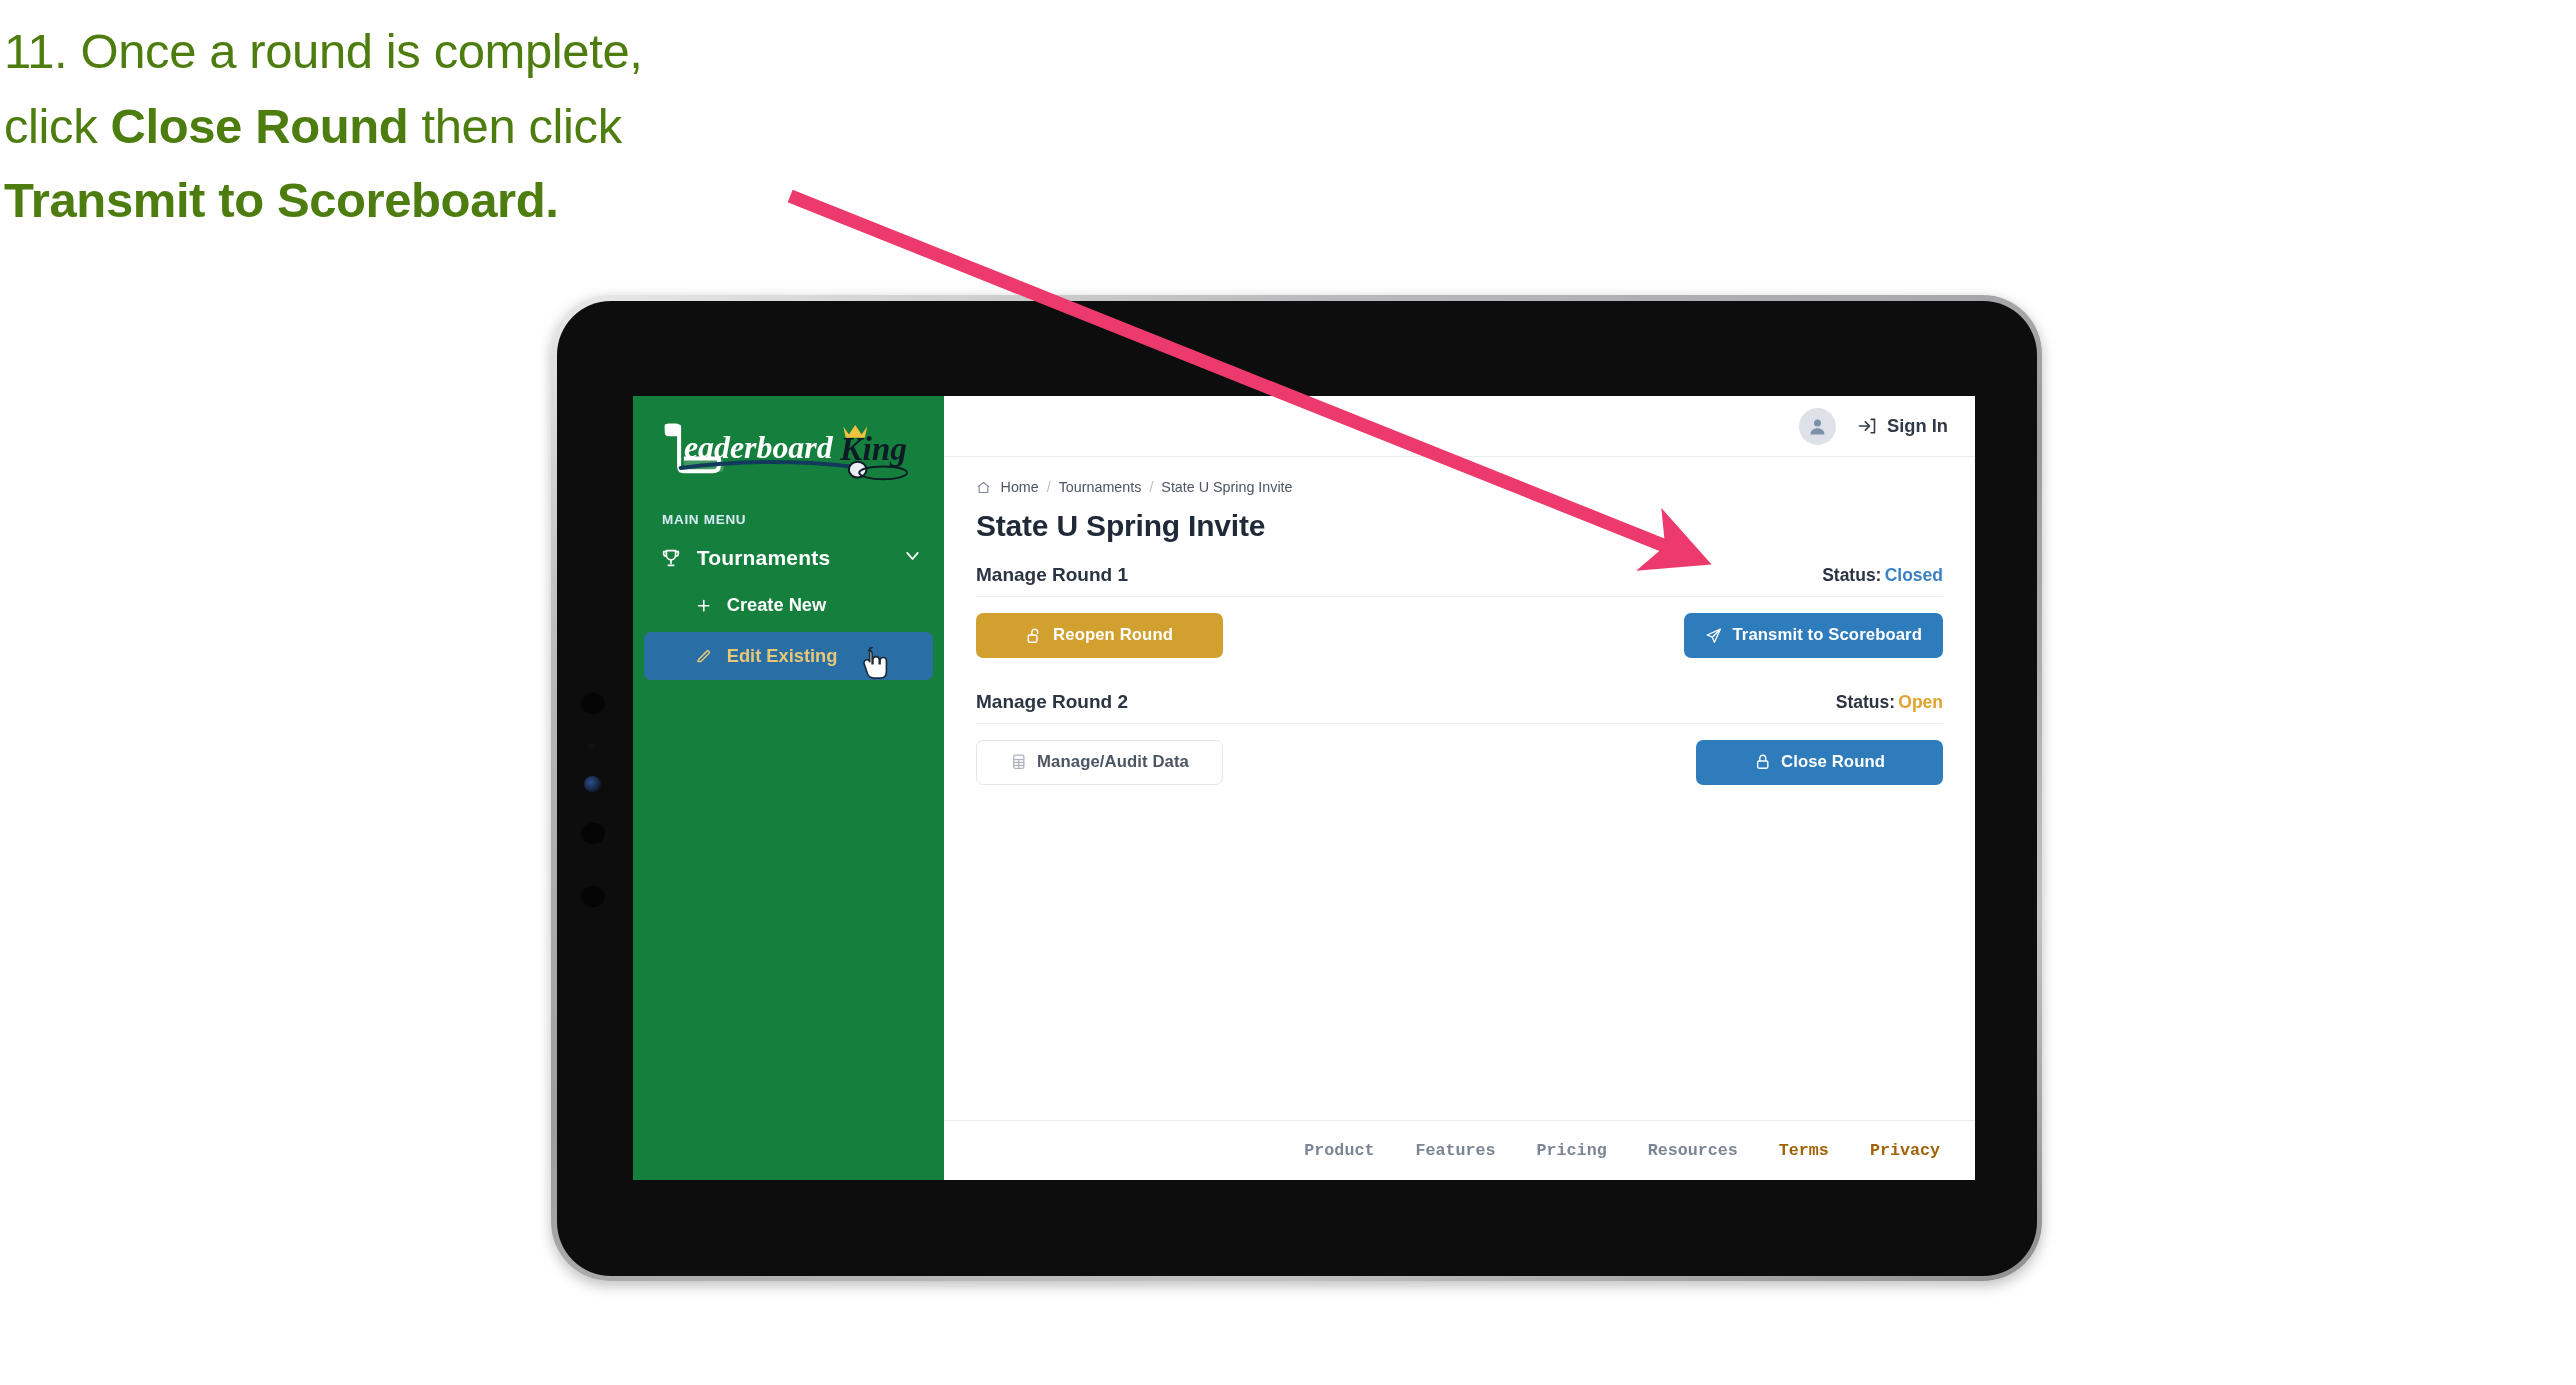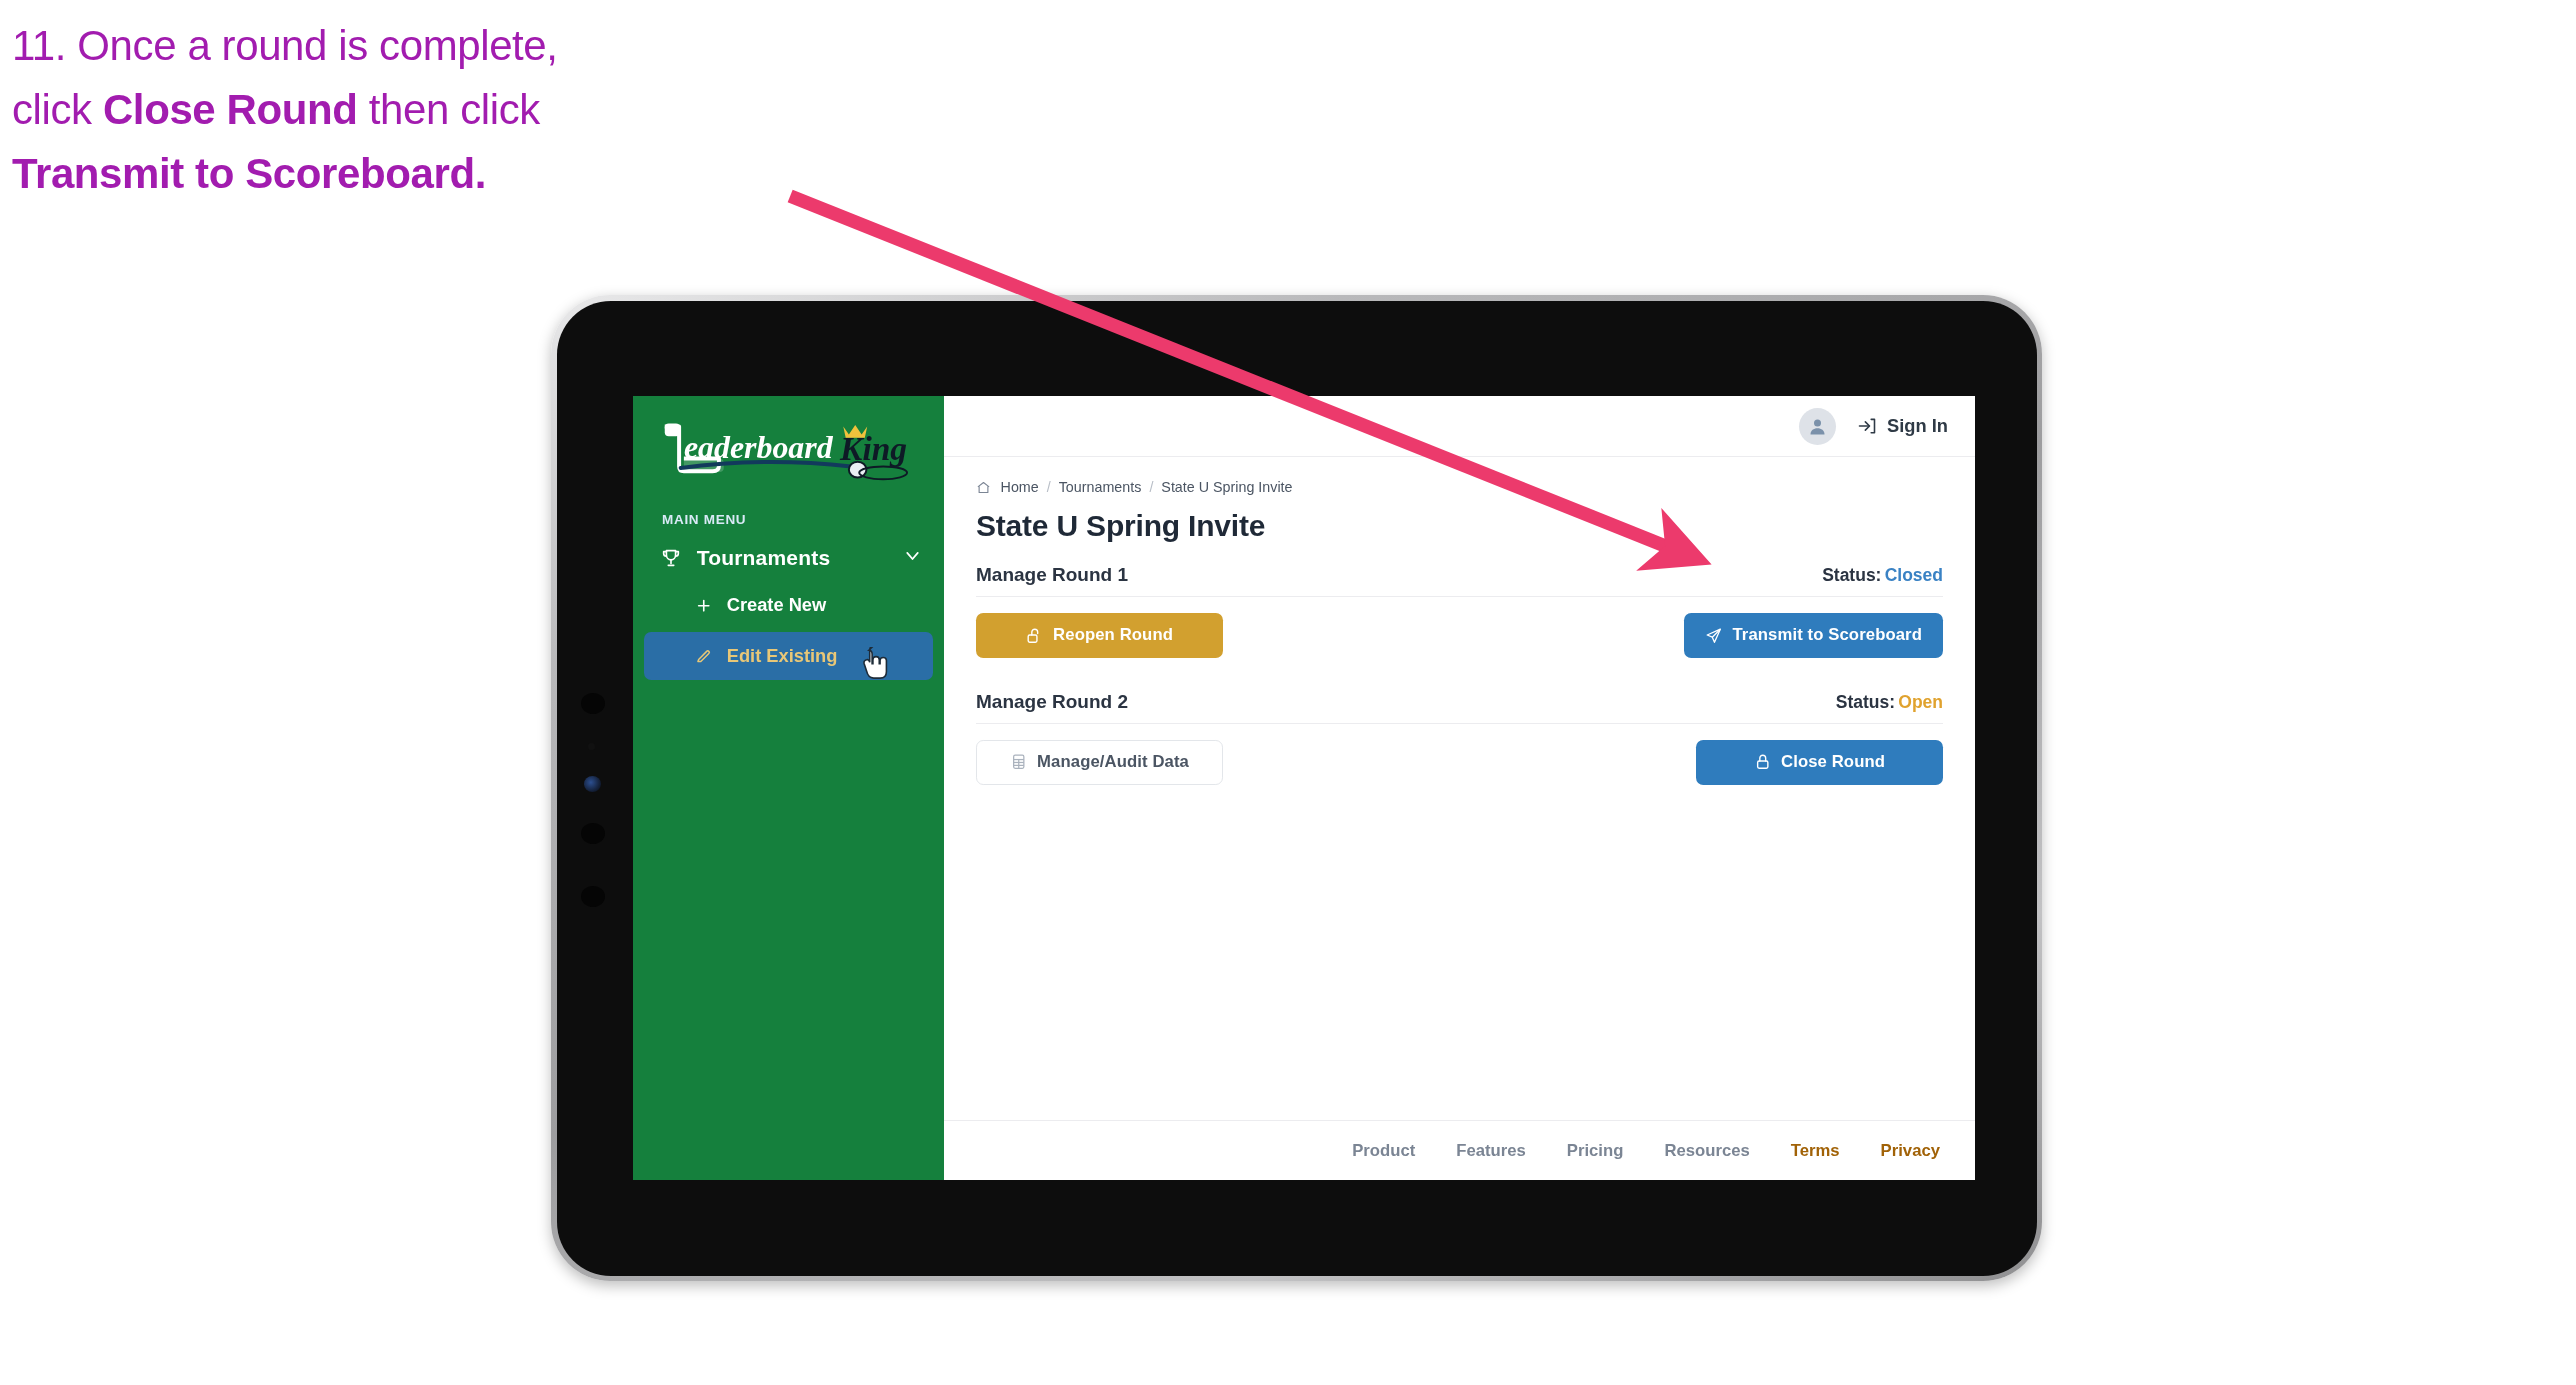--- a/index.html
+++ b/index.html
@@ -11,26 +11,26 @@
     width: 2576px;
     height: 1386px;
     position: relative;
     font-family: "Liberation Sans", sans-serif;
     overflow: hidden;
   }
 
   
   #caption {
     position: absolute;
-    left: 12px;
+    left: 4px;
     top: 14.3px;
     width: 876px;
-    font-size: 42px;
+    font-size: 49px;
     line-height: 1.52;
-    color: #a21caf;
+    color: #4d7c0f;
     font-family: "Liberation Sans", sans-serif;
     letter-spacing: -0.4px;
   }
   #caption .b { font-weight: bold; }
 
   
   #arrow-layer {
     position: absolute;
     left: 0; top: 0;
     width: 2576px; height: 1386px;
@@ -248,21 +248,21 @@
     height: 59px;
     border-top: 0.8px solid #ececef;
     display: flex;
     align-items: center;
     justify-content: flex-end;
     gap: 41px;
     padding-right: 35px;
     font-size: 16.7px;
     font-weight: bold;
   }
-  #footer a { color:#7b8594; text-decoration: none; }
+  #footer a { color:#7b8594; text-decoration: none; font-family: Liberation Mono, monospace; }
   #footer a.muted { color:#a16207; }
 </style>
 </head>
 <body>
 
 <div id="caption">
   <div><span>11. Once a round is complete,</span></div>
   <div><span>click </span><span class="b">Close Round</span><span> then click</span></div>
   <div><span class="b">Transmit to Scoreboard.</span></div>
 </div>

